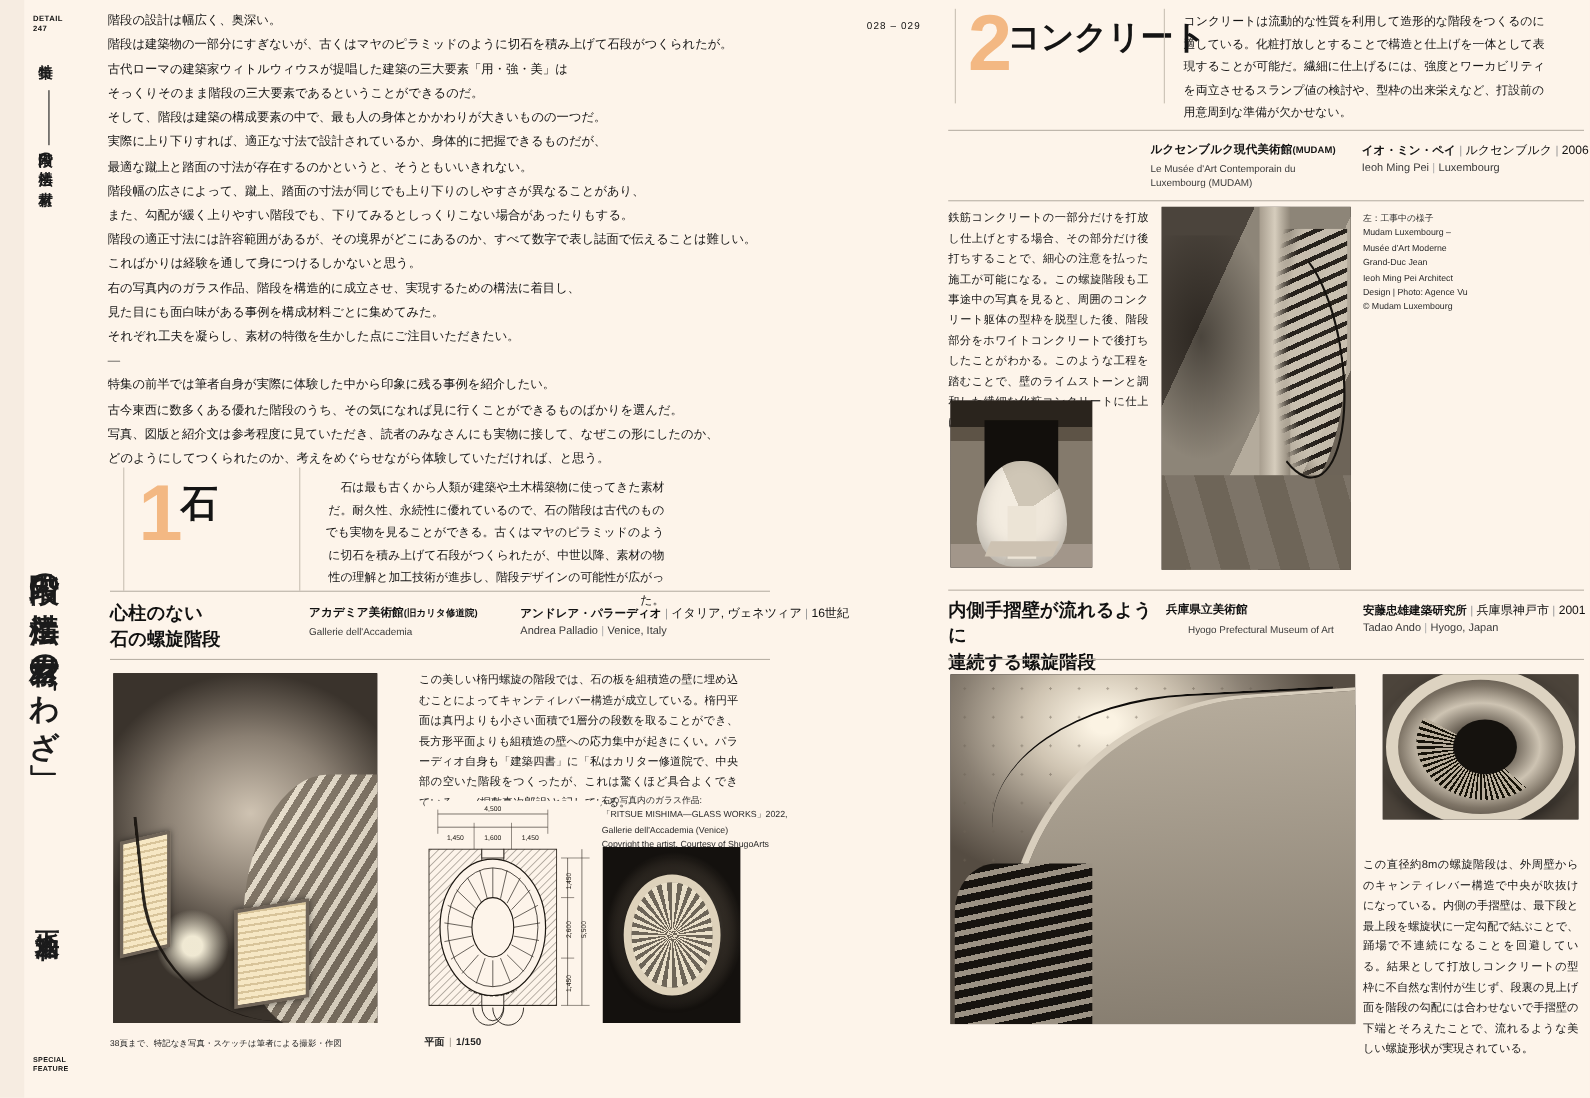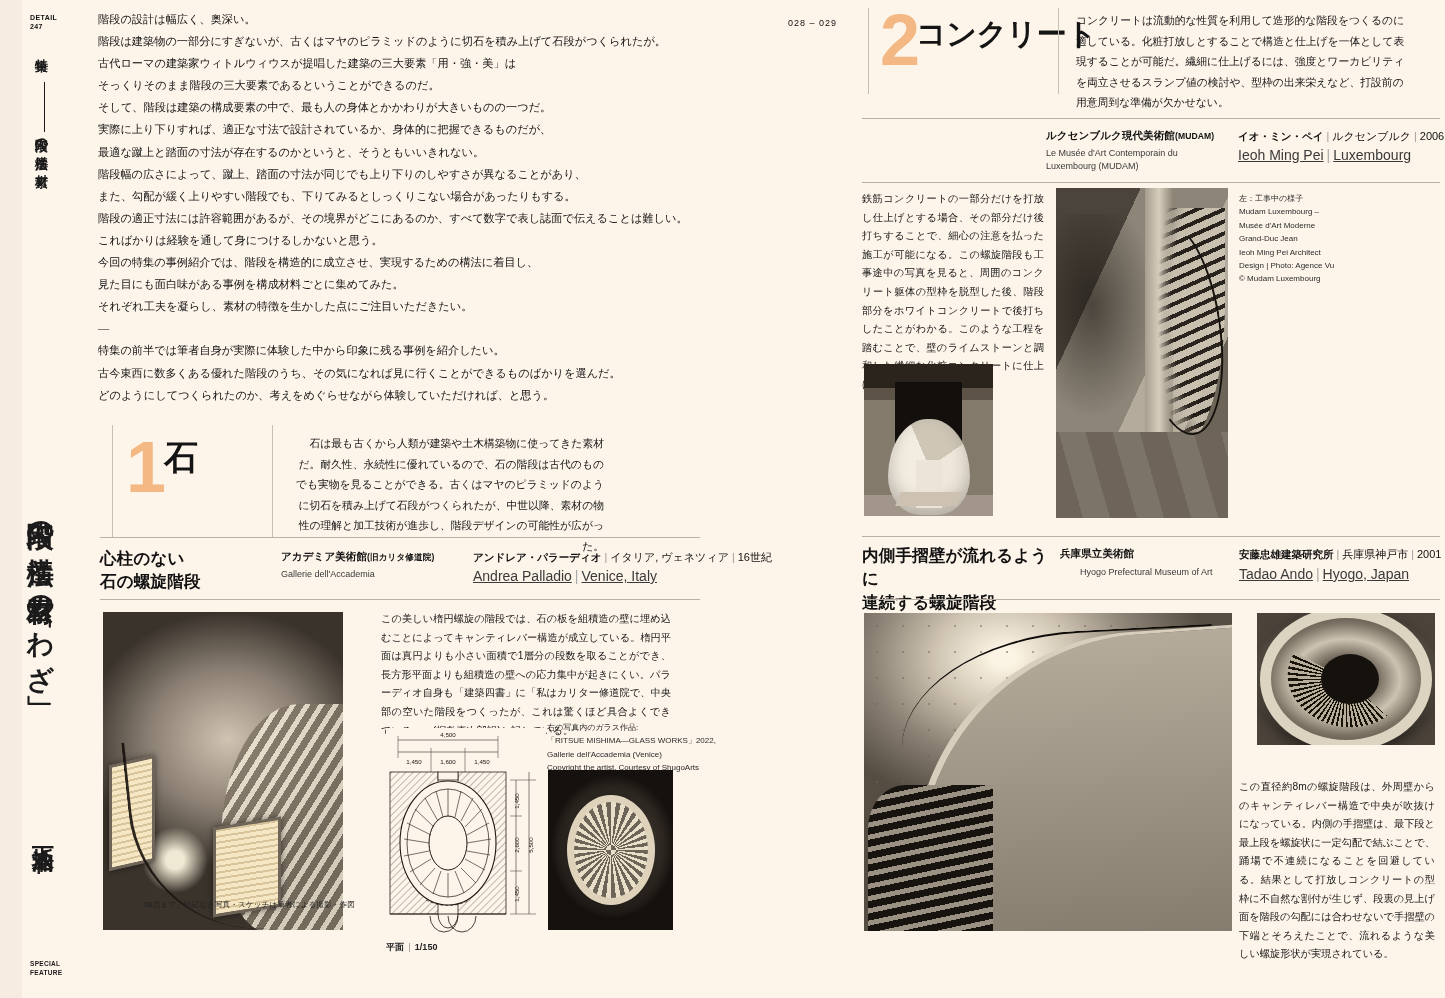--- a/index.html
+++ b/index.html
@@ -44,21 +44,21 @@
 
   
   .hr{position:absolute;height:1px;background:#b9b1a6;}
   .proj-ttl{position:absolute;font-size:16.5px;font-weight:bold;line-height:1.42;letter-spacing:.2px;color:#111;}
   .proj-name-ja{position:absolute;font-size:10.5px;font-weight:bold;color:#111;letter-spacing:.1px;}
   .proj-name-ja .small{font-size:8.6px;}
   .proj-name-en{position:absolute;font-size:9px;color:#3a3a3a;line-height:1.45;}
   .proj-arch-ja{position:absolute;font-size:10.5px;font-weight:bold;color:#111;}
   .proj-arch-ja .thin{font-weight:normal;font-size:11px;}
   .proj-arch-ja .sep{font-weight:normal;color:#999;padding:0 3px;}
-  .proj-arch-en{position:absolute;font-size:14px;color:#3a3a3a;text-decoration:underline;}
+  .proj-arch-en{position:absolute;font-size:10px;color:#3a3a3a;}
   .proj-arch-en .sep{color:#aaa;padding:0 3px;}
 
   
   .body-ja{position:absolute;font-size:10.2px;line-height:18.6px;color:#151515;text-align:justify;}
   .cap{position:absolute;font-size:8px;line-height:13.4px;color:#2a2a2a;}
   .foot{position:absolute;font-size:7.6px;color:#222;letter-spacing:.1px;}
   .foot.bold{font-weight:bold;font-size:9px;}
 
   .pageno{position:absolute;left:788px;top:18px;font-size:9px;letter-spacing:1px;color:#111;}
 
@@ -177,26 +177,27 @@
     <div>階段は建築物の一部分にすぎないが、古くはマヤのピラミッドのように切石を積み上げて石段がつくられたが。</div>
     <div>古代ローマの建築家ウィトルウィウスが提唱した建築の三大要素「用・強・美」は</div>
     <div>そっくりそのまま階段の三大要素であるということができるのだ。</div>
     <div>そして、階段は建築の構成要素の中で、最も人の身体とかかわりが大きいものの一つだ。</div>
     <div>実際に上り下りすれば、適正な寸法で設計されているか、身体的に把握できるものだが、</div>
     <div>最適な蹴上と踏面の寸法が存在するのかというと、そうともいいきれない。</div>
     <div>階段幅の広さによって、蹴上、踏面の寸法が同じでも上り下りのしやすさが異なることがあり、</div>
     <div>また、勾配が緩く上りやすい階段でも、下りてみるとしっくりこない場合があったりもする。</div>
     <div>階段の適正寸法には許容範囲があるが、その境界がどこにあるのか、すべて数字で表し誌面で伝えることは難しい。</div>
     <div>こればかりは経験を通して身につけるしかないと思う。</div>
-    <div>今回の特集の事例紹介では、階段を構造的に成立させ、実現するための構法に着目し、</div>
+    <div>右の写真内のガラス作品、階段を構造的に成立させ、実現するための構法に着目し、</div>
     <div>見た目にも面白味がある事例を構成材料ごとに集めてみた。</div>
     <div>それぞれ工夫を凝らし、素材の特徴を生かした点にご注目いただきたい。</div>
     <div class="dash">—</div>
     <div>特集の前半では筆者自身が実際に体験した中から印象に残る事例を紹介したい。</div>
     <div>古今東西に数多くある優れた階段のうち、その気になれば見に行くことができるものばかりを選んだ。</div>
+    <div>写真、図版と紹介文は参考程度に見ていただき、読者のみなさんにも実物に接して、なぜこの形にしたのか、</div>
     <div>どのようにしてつくられたのか、考えをめぐらせながら体験していただければ、と思う。</div>
   </div>
 
   <div class="chap" style="left:112px;top:425px;width:600px;height:130px;">
     <div class="rule-l" style="height:112px;"></div>
     <div class="num" style="left:14px;top:6px;">1</div>
     <div class="kanji" style="left:52px;top:10px;">石</div>
     <div class="rule-l" style="left:160px;top:0;height:112px;"></div>
     <div class="desc" style="left:180px;top:8px;width:312px;text-align:right;">石は最も古くから人類が建築や土木構築物に使ってきた素材だ。耐久性、永続性に優れているので、石の階段は古代のものでも実物を見ることができる。古くはマヤのピラミッドのように切石を積み上げて石段がつくられたが、中世以降、素材の物性の理解と加工技術が進歩し、階段デザインの可能性が広がった。</div>
   </div>
@@ -298,21 +299,21 @@
       <text x="133" y="166" font-size="6.2" fill="#1d1812" text-anchor="middle" font-family="Liberation Sans, sans-serif" transform="rotate(-90 133 166)">1,450</text>
       <text x="147" y="117" font-size="6.2" fill="#1d1812" text-anchor="middle" font-family="Liberation Sans, sans-serif" transform="rotate(-90 147 117)">5,500</text>
     </svg>
   </div>
 
   <div class="photo ph3" style="left:548px;top:770px;width:125px;height:160px;">
     <div class="inner"></div>
     <div class="ring"></div>
   </div>
 
-  <div class="foot" style="left:100px;top:900px;margin-left:44px;">38頁まで、特記なき写真・スケッチは筆者による撮影・作図</div>
+  <div class="foot" style="left:100px;top:944px;">38頁まで、特記なき写真・スケッチは筆者による撮影・作図</div>
   <div class="foot bold" style="left:386px;top:941px;">
     <span>平面</span><span style="font-weight:normal;color:#9a9186;padding:0 4px;">|</span><span>1/150</span>
   </div>
 
   <div class="pageno">028 – 029</div>
 
   <div class="chap" style="left:868px;top:8px;width:570px;height:100px;">
     <div class="rule-l" style="height:86px;"></div>
     <div class="num" style="left:12px;top:-4px;">2</div>
     <div class="katakana" style="left:48px;top:6px;">コンクリート</div>

